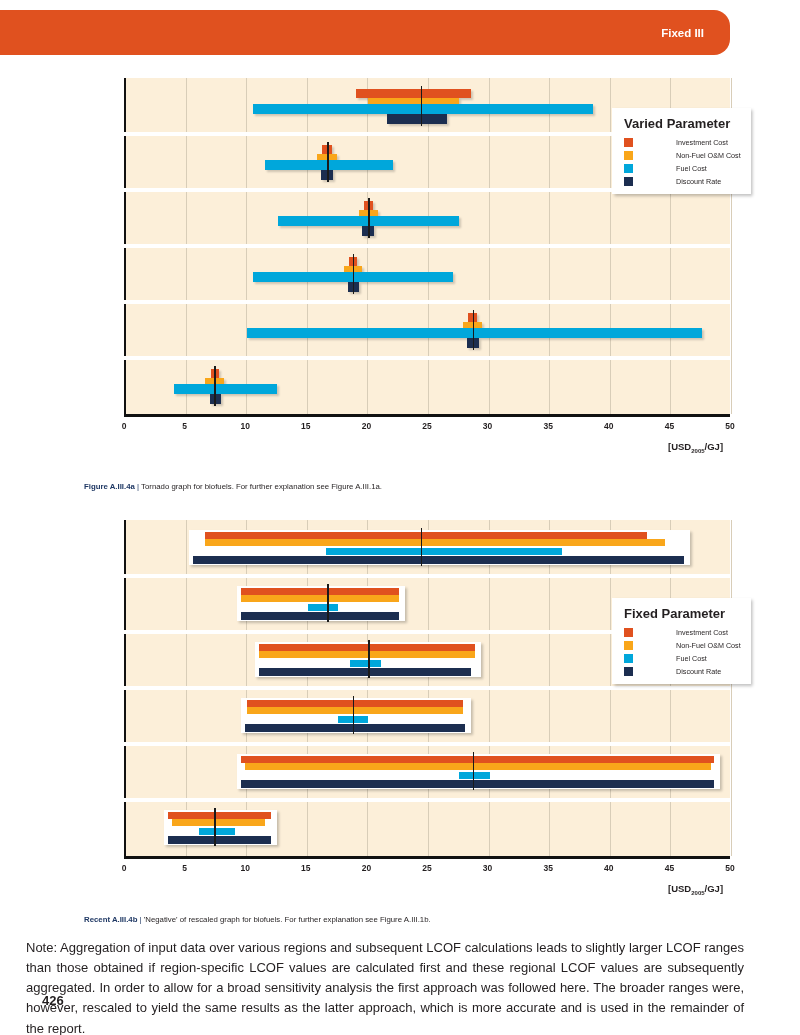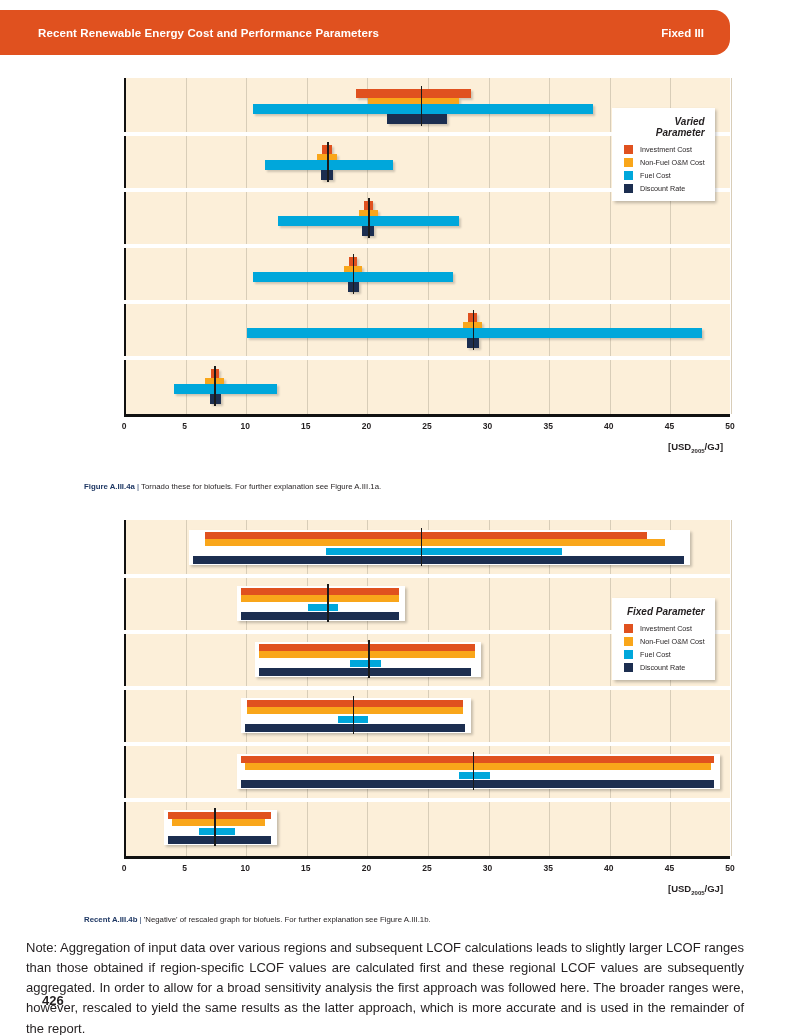--- a/index.html
+++ b/index.html
@@ -80,24 +80,24 @@
   }
   .axis-unit sub { font-size: 6px; }
 
   
   .legend {
     position: absolute; background: #ffffff;
     box-shadow: 1.5px 2px 3px rgba(0,0,0,.25);
     padding: 8px 10px 8px 12px;
   }
   .legend-title {
-    font-size: 10px; font-weight: bold; color: #231f20;
-    text-align: right; margin-bottom: 7px; font-style: italic;
-  }
-  .legend-row { display: flex; align-items: flex-start; margin-bottom: 4px; }
+    font-size: 13px; font-weight: bold; color: #231f20;
+    text-align: left; margin-bottom: 7px;
+  }
+  .legend-row { display: flex; align-items: flex-start; margin-bottom: 4px; gap: 36px; }
   .legend-row:last-child { margin-bottom: 0; }
   .legend-swatch { width: 9px; height: 9px; margin-right: 7px; flex: 0 0 auto; }
   .legend-text { font-size: 7.2px; color: #231f20; white-space: nowrap; }
 
   
   .caption {
     position: absolute; left: 42px; width: 720px;
     font-size: 7.8px; color: #231f20; line-height: 1.35;
   }
   .caption b { color: #1f3864; margin-left: 42px; }
@@ -110,21 +110,20 @@
 
   .page-number {
     position: absolute; left: 42px; top: 993px;
     font-size: 13px; font-weight: bold; color: #231f20;
   }
 </style>
 </head>
 <body>
 
 <div class="page-header">
-  <div class="ttl">Recent Renewable Energy Cost and Performance Parameters</div>
   <div class="annex">Fixed III</div>
 </div>
 
 <div class="figure" id="figure-a">
   <div class="chart-wrap" id="chart-a">
       <div class="plot" style="left: 124px; top: 0px; width: 606px; height: 336px;">
         <div class="axis-base"></div>
         <div class="gridline" style="left: 59.6px;"></div>
         <div class="gridline" style="left: 120.2px;"></div>
         <div class="gridline" style="left: 180.8px;"></div>
@@ -202,21 +201,21 @@
         </div>
         <div class="legend-row">
           <span class="legend-swatch" style="background: rgb(28, 46, 80);"></span>
           <span class="legend-text">Discount Rate</span>
         </div>
       </div>
     </div>
 </div>
 
 <div class="caption" style="top:482px;">
-  <b>Figure A.III.4a</b><span class="sep"> | </span><span>Tornado these for biofuels. For further explanation see Figure A.III.1a.</span>
+  <b>Figure A.III.4a</b><span class="sep"> | </span><span>Tornado graph for biofuels. For further explanation see Figure A.III.1a.</span>
 </div>
 
 <div class="figure" id="figure-b">
   <div class="chart-wrap" id="chart-b">
       <div class="plot" style="left: 124px; top: 0px; width: 606px; height: 336px;">
         <div class="axis-base"></div>
         <div class="gridline" style="left: 59.6px;"></div>
         <div class="gridline" style="left: 120.2px;"></div>
         <div class="gridline" style="left: 180.8px;"></div>
         <div class="gridline" style="left: 241.4px;"></div>

